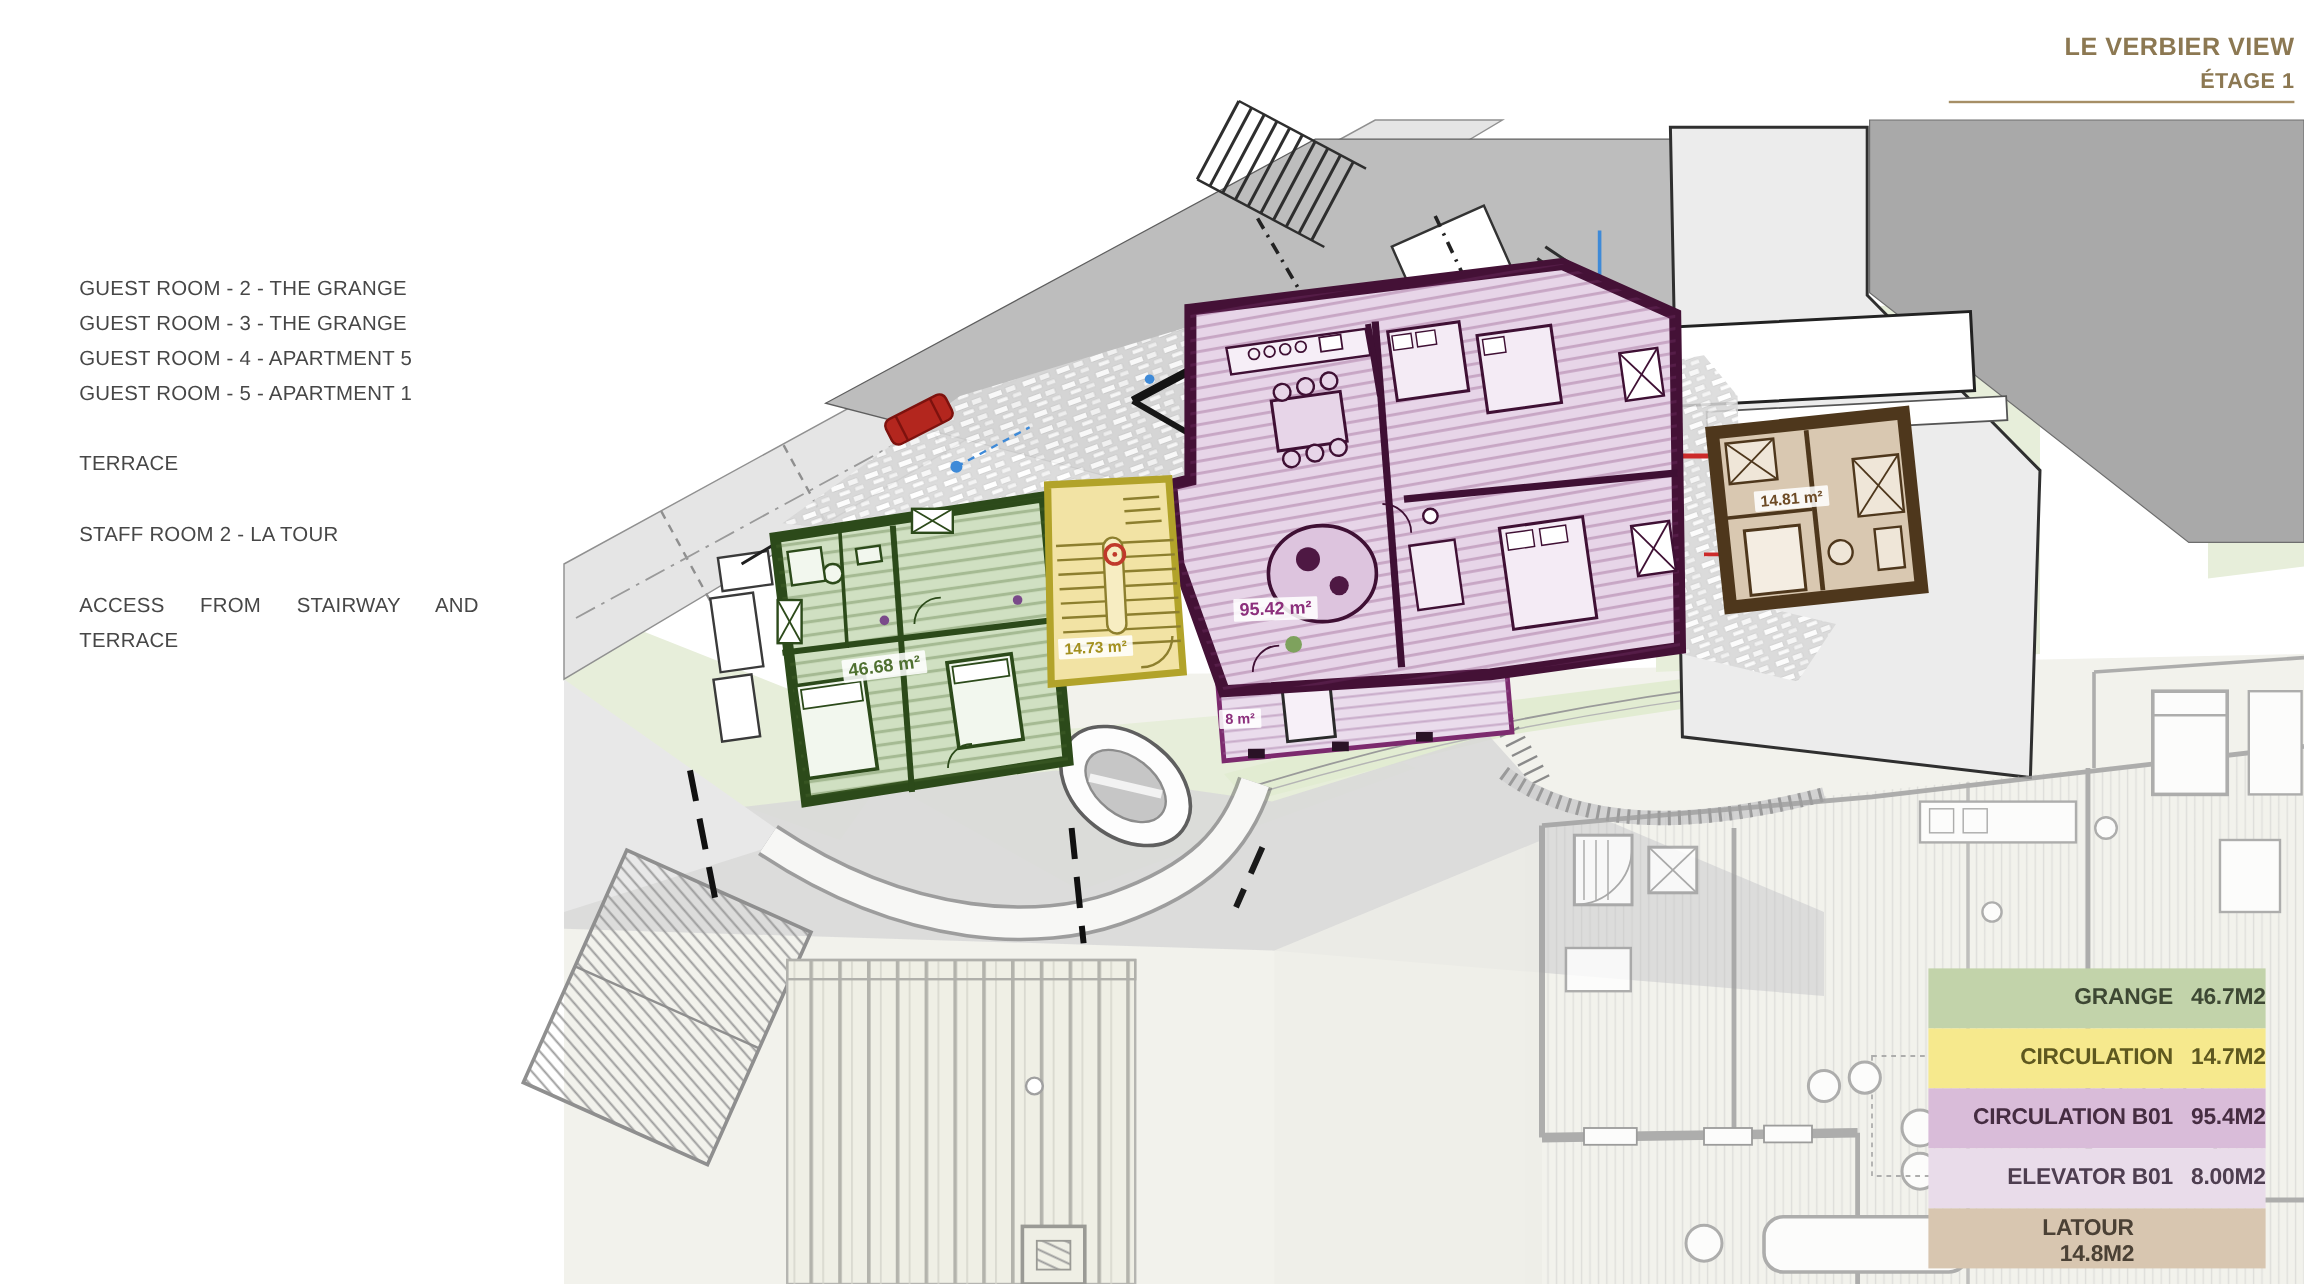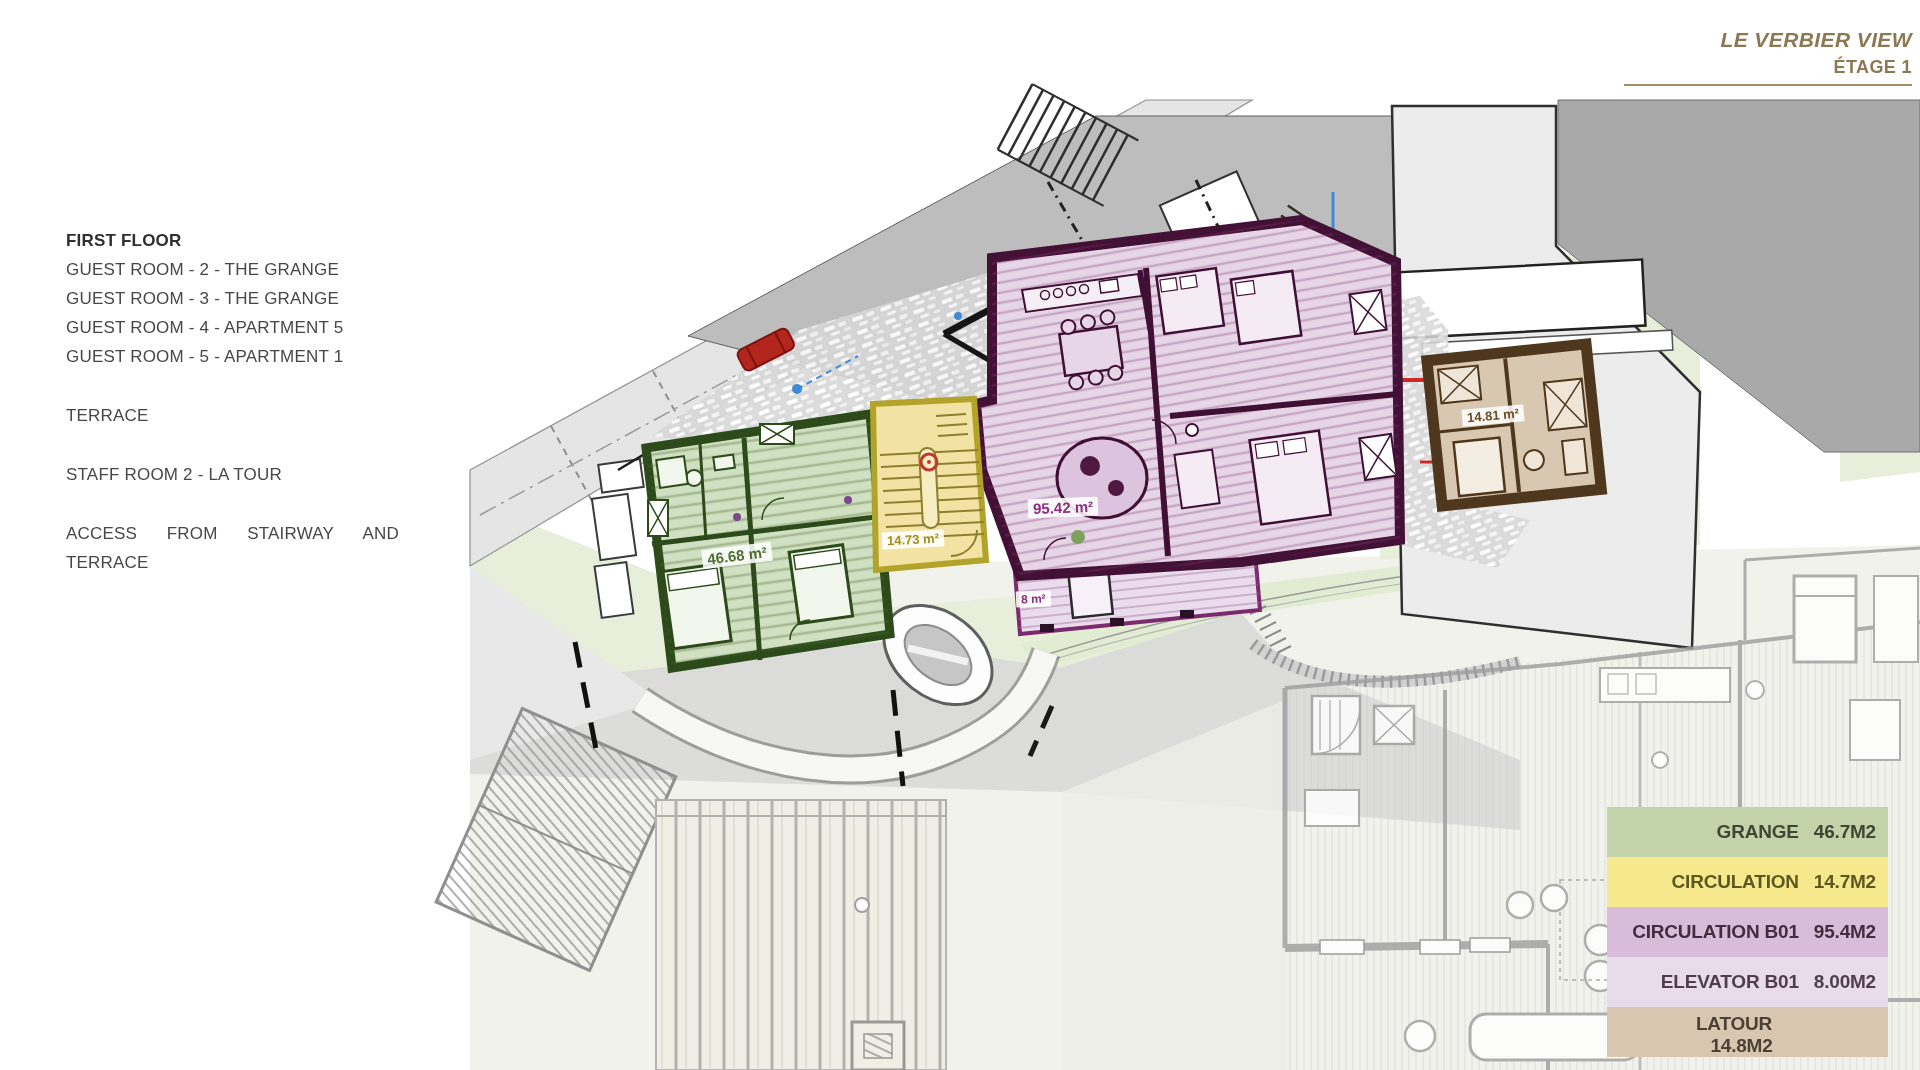--- a/index.html
+++ b/index.html
@@ -1,40 +1,40 @@
 <!DOCTYPE html>
 <html><head>
 <meta charset="utf-8">
 <style>
   html,body{margin:0;padding:0;background:#fff;}
   .canvas{position:relative;width:1920px;height:1070px;overflow:hidden;background:#fff;
           font-family:"Liberation Sans", sans-serif;}
   svg{position:absolute;left:0;top:0;}
   
   .title-block{position:absolute;top:24px;right:8px;text-align:right;color:#8c7852;}
-  .title-main{font-size:21px;font-weight:700;letter-spacing:.4px;line-height:1.55;font-style:italic;}
+  .title-main{font-size:21px;font-weight:700;letter-spacing:.4px;line-height:1.55;}
   .title-rule{position:absolute;top:60px;right:0;width:288px;height:2px;background:#a68f66;}
   .title-floor{font-size:18px;font-weight:700;letter-spacing:.4px;margin-top:0;}
   
   .info{position:absolute;left:66px;top:226px;width:333px;color:#474747;font-size:17px;line-height:29px;letter-spacing:.2px;}
   .info p{margin:0;}
   .info .head{font-weight:700;color:#2f2f2f;}
   .gap{margin-top:30px !important;}
   .justify-line{text-align:justify;text-align-last:justify;}
   
   .chip{position:absolute;background:rgba(255,255,255,.87);font-weight:700;padding:1px 5px;white-space:nowrap;border-radius:1px;}
   .chip-grange{left:702px;top:546px;color:#4f7030;font-size:15px;transform:rotate(-7deg);}
   .chip-circ{left:882px;top:531px;color:#a3901f;font-size:13px;transform:rotate(-3deg);}
   .chip-apt{left:1028px;top:498px;color:#8c2f7c;font-size:15px;transform:rotate(-2deg);}
   .chip-terr{left:1016px;top:591px;color:#8c2f7c;font-size:12px;transform:rotate(-2deg);}
   .chip-tour{left:1462px;top:407px;color:#6d4b26;font-size:13px;transform:rotate(-5deg);}
   
   .legend{position:absolute;left:1607px;top:807px;width:281px;}
   .legend-row{height:50px;display:flex;align-items:center;justify-content:flex-end;
-              padding-right:12px;box-sizing:border-box;font-weight:700;font-size:19px;letter-spacing:-.2px;}
+              box-sizing:border-box;font-weight:700;font-size:19px;letter-spacing:-.2px;}
   .legend-row .lab{margin-right:15px;}
   .lr0{background:#c2d3aa;color:#3d4733;}
   .lr1{background:#f6e98d;color:#5e581f;}
   .lr2{background:#d9bcd9;color:#452c41;}
   .lr3{background:#e9dcea;color:#4e3e50;}
   .lr4{background:#d8c6b0;color:#4b4135;flex-direction:column;}
 </style>
 </head>
 <body>
 
@@ -408,21 +408,20 @@
 </g>
 </svg>
 
 <div class="title-block">
   <div class="title-main">LE VERBIER VIEW</div>
   <div class="title-rule"></div>
   <div class="title-floor">ÉTAGE 1</div>
 </div>
 
 <div class="info">
-  <p class="head">FIRST FLOOR</p>
   <p>GUEST ROOM - 2 - THE GRANGE</p>
   <p>GUEST ROOM - 3 - THE GRANGE</p>
   <p>GUEST ROOM - 4 - APARTMENT 5</p>
   <p>GUEST ROOM - 5 - APARTMENT 1</p>
   <p class="gap">TERRACE</p>
   <p class="gap">STAFF ROOM 2 - LA TOUR</p>
   <p class="gap justify-line">ACCESS FROM STAIRWAY AND</p>
   <p>TERRACE</p>
 </div>
 

